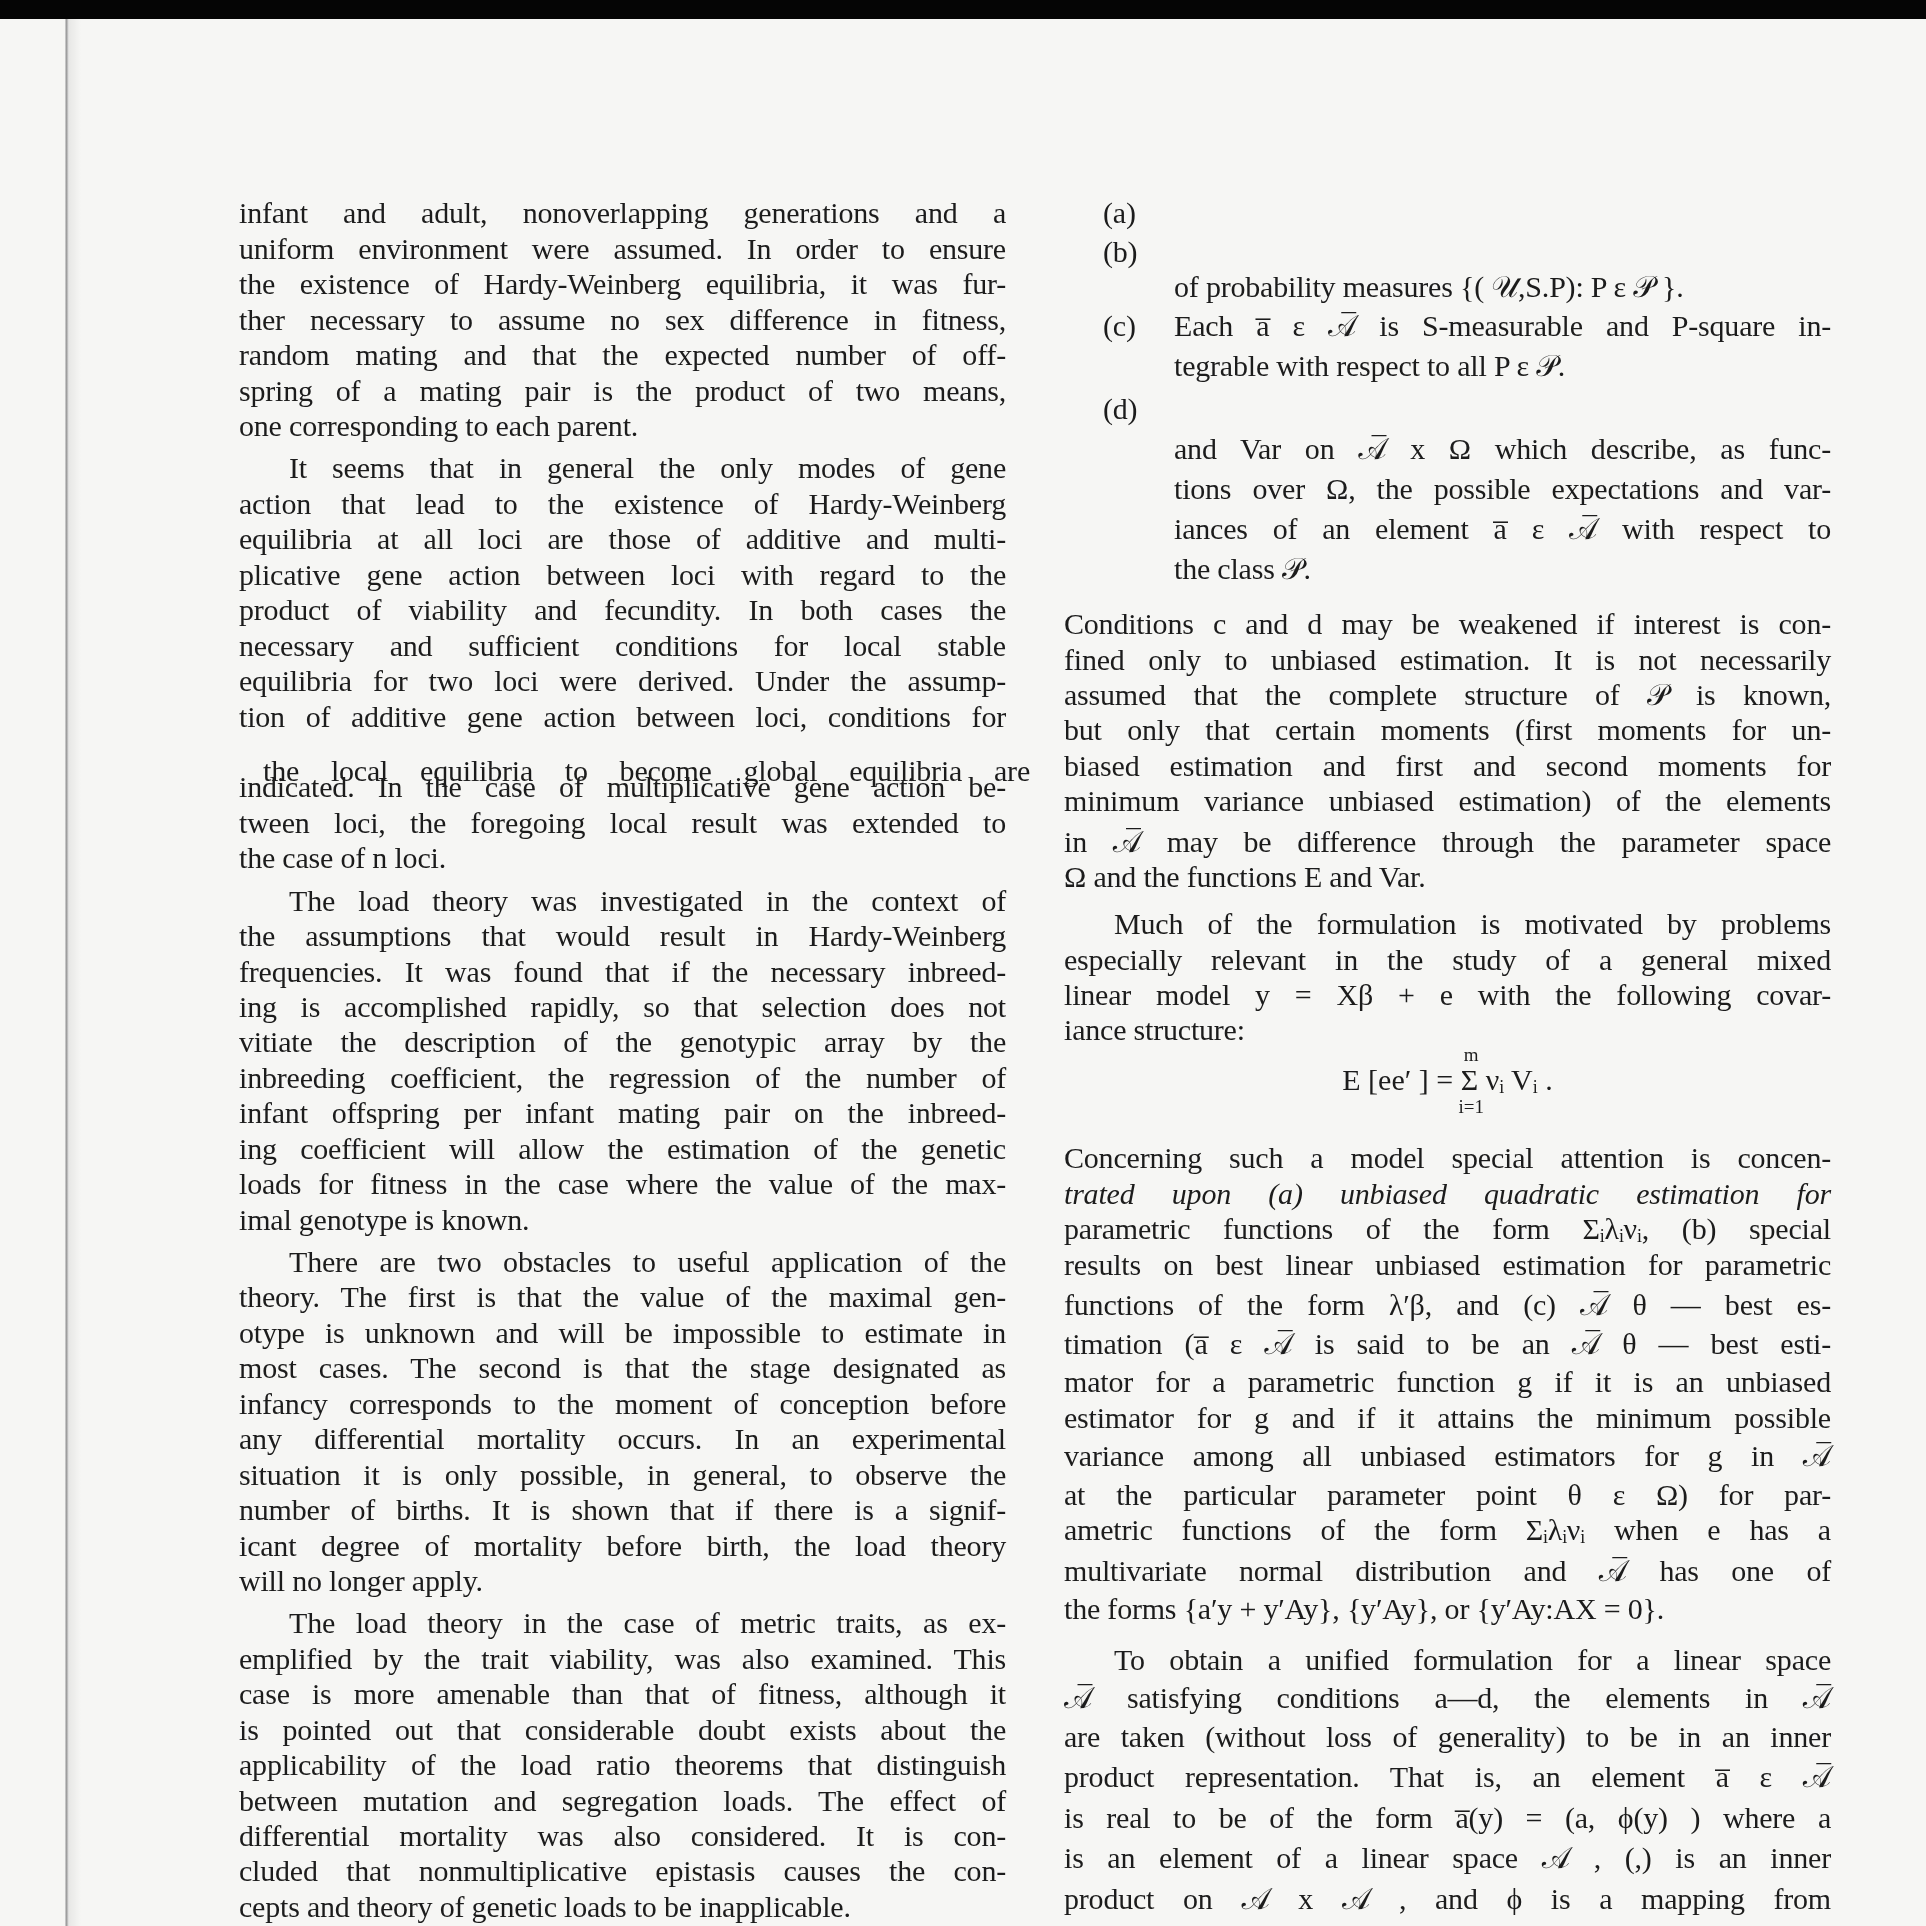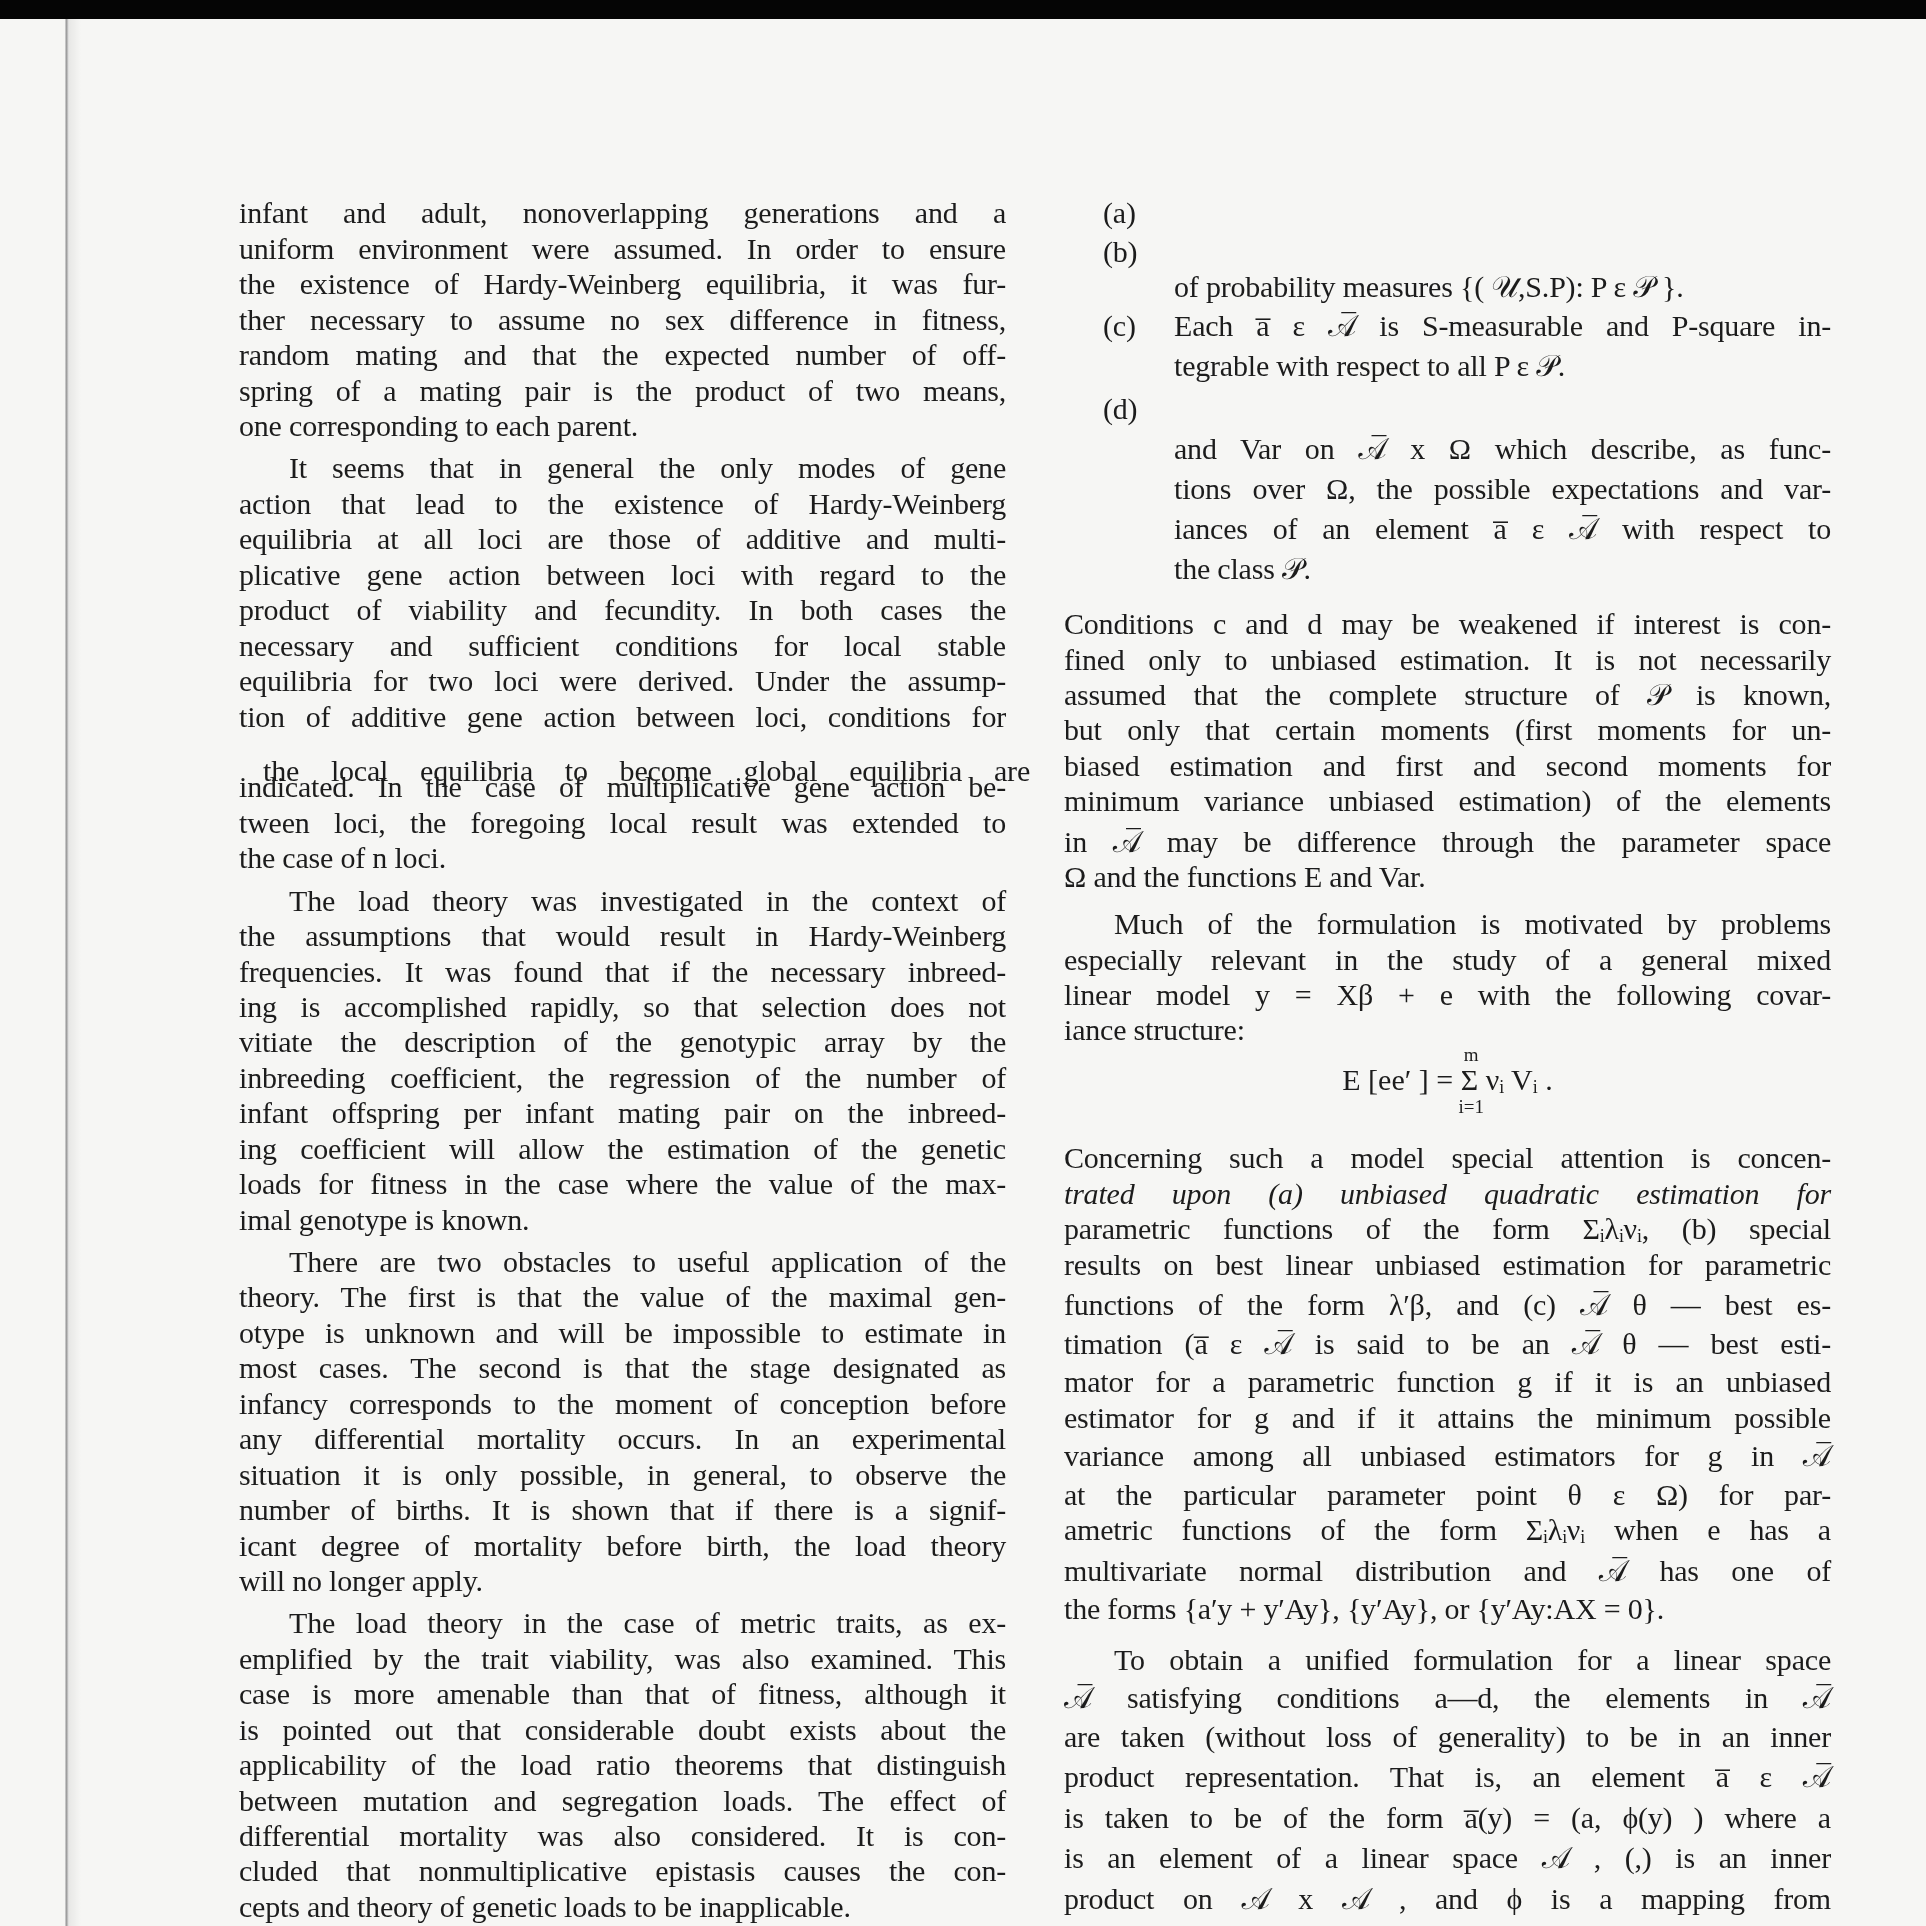--- a/index.html
+++ b/index.html
@@ -151,21 +151,21 @@
         <div class="line " style="top: 1458px; width: 767px;">at the particular parameter point θ ε Ω) for par-</div>
         <div class="line " style="top: 1493px; width: 767px;">ametric functions of the form Σᵢλᵢνᵢ when e has a</div>
         <div class="line " style="top: 1534px; width: 767px;">multivariate normal distribution and 𝒜̅ has one of</div>
         <div class="line  last" style="top: 1572px; width: 767px;">the forms {a′y + y′Ay}, {y′Ay}, or {y′Ay:AX = 0}.</div>
       </div>
       <div>
         <div class="line indent" style="top: 1623px; width: 767px;">To obtain a unified formulation for a linear space</div>
         <div class="line " style="top: 1661px; width: 767px;">𝒜̅  satisfying conditions a—d, the elements in  𝒜̅</div>
         <div class="line " style="top: 1700px; width: 767px;">are taken (without loss of generality) to be in an inner</div>
         <div class="line " style="top: 1740px; width: 767px;">product representation. That is, an element a̅ ε  𝒜̅</div>
-        <div class="line " style="top: 1781px; width: 767px;">is taken to be of the form a̅(y) = (a, ϕ(y) ) where a</div>
+        <div class="line " style="top: 1781px; width: 767px;">is real to be of the form a̅(y) = (a, ϕ(y) ) where a</div>
         <div class="line " style="top: 1821px; width: 767px;">is an element of a linear space 𝒜 , (,) is an inner</div>
         <div class="line " style="top: 1862px; width: 767px;">product on  𝒜  x  𝒜 , and ϕ is a mapping from</div>
         <div class="line " style="top: 1902px; width: 767px;">𝒰 into 𝒜 such that the image of 𝒰 under ϕ contains</div>
       </div>
     </div>
 
 </div>
 
 
 </body></html>

